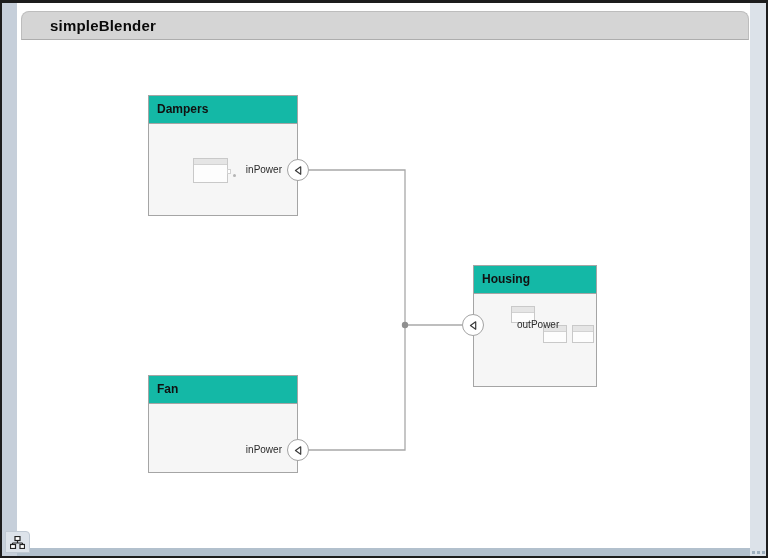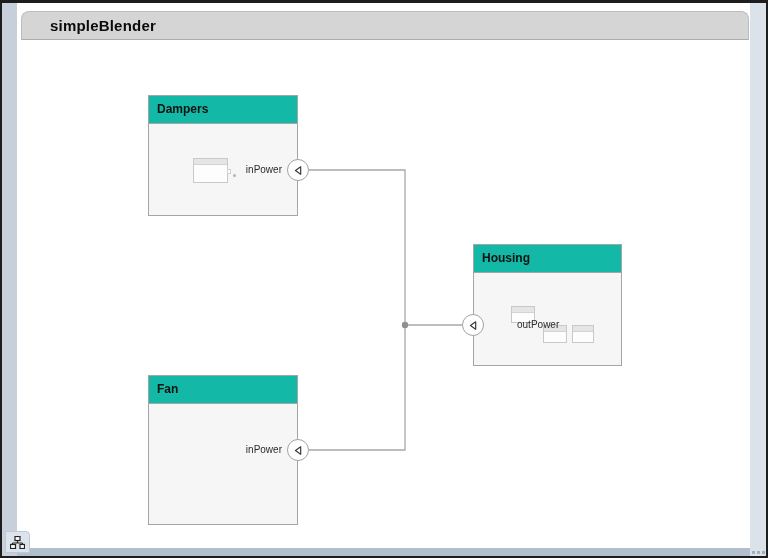--- a/index.html
+++ b/index.html
@@ -27,22 +27,22 @@
   .component{
     position:absolute;background:#f6f6f6;border:1px solid #a5a5a5;box-sizing:border-box;
   }
   .comp-header{
     height:28px;background:#14b8a6;border-bottom:1px solid #a5a5a5;box-sizing:border-box;
   }
   .comp-header span{
     display:block;padding-left:8px;line-height:27px;font-size:12px;font-weight:bold;color:#111;
   }
   #comp-dampers{left:148px;top:95px;width:150px;height:121px;}
-  #comp-fan{left:148px;top:375px;width:150px;height:150px;}
-  #comp-housing{left:473px;top:244px;width:149px;height:122px;}
+  #comp-fan{left:148px;top:375px;width:150px;height:98px;}
+  #comp-housing{left:473px;top:265px;width:124px;height:122px;}
 
   
   .win{position:absolute;background:#fdfdfd;border:1px solid #c9c9c9;box-sizing:border-box;}
   .win::before{
     content:"";position:absolute;left:0;top:0;right:0;height:5px;
     background:#e5e5e5;border-bottom:1px solid #d2d2d2;
   }
   .nub{position:absolute;background:#fff;border:1px solid #d2d2d2;box-sizing:border-box;}
   .dot{position:absolute;width:3px;height:3px;background:#b4b4b4;border-radius:50%;}
 

